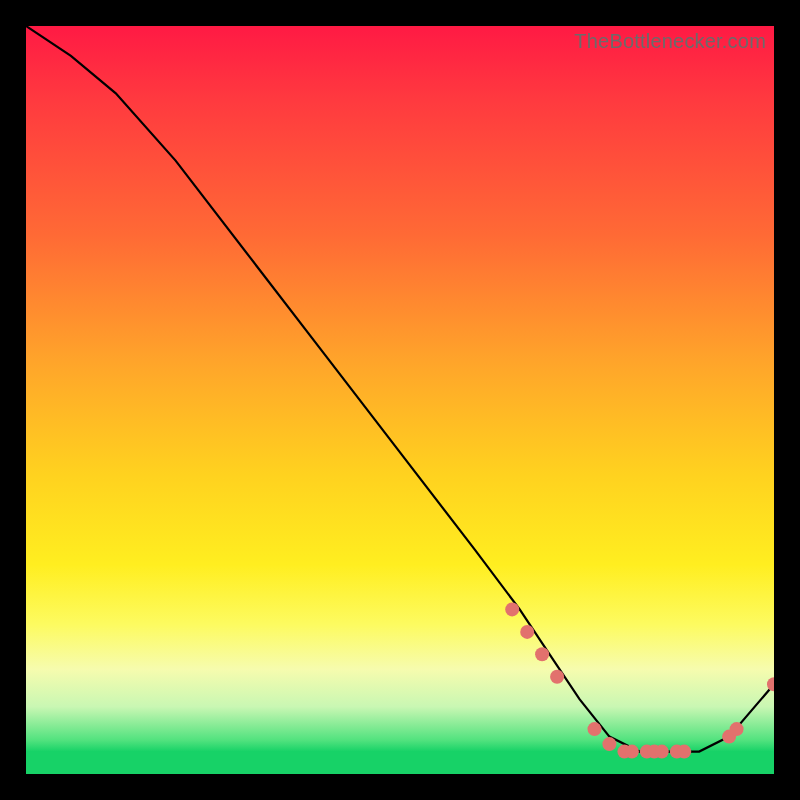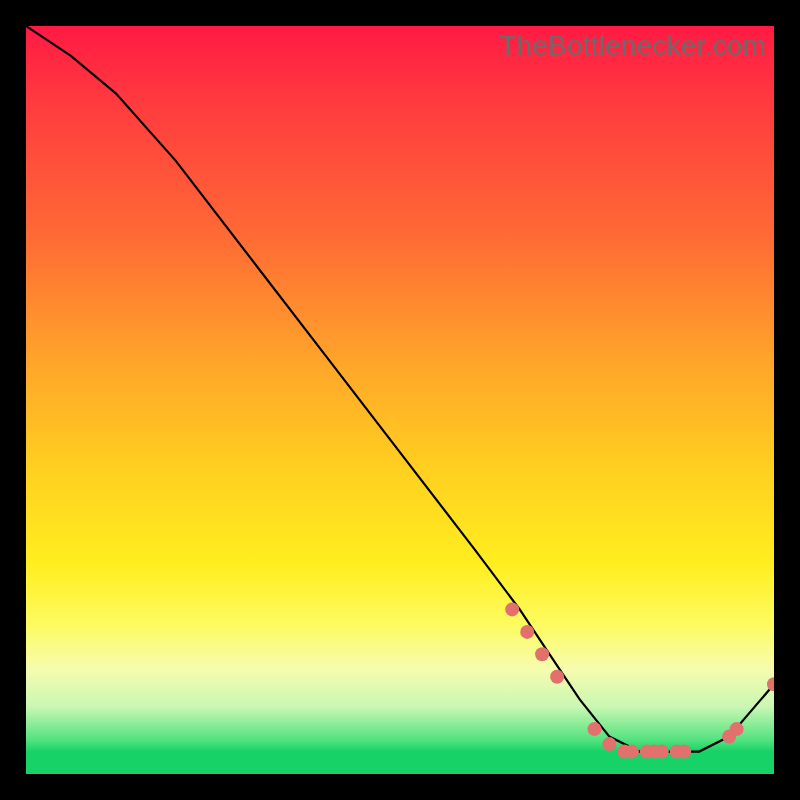--- a/index.html
+++ b/index.html
@@ -37,21 +37,21 @@
       #51e27e 95.5%,
       #17d267 97%,
       #17d267 100%
     );
   }
   .watermark {
     position: absolute;
     top: 4px;
     right: 8px;
     color: #6b6b6b;
-    font-size: 28px;
+    font-size: 20px;
     letter-spacing: 0.2px;
     z-index: 3;
   }
   svg.curve {
     position: absolute;
     left: 0;
     top: 0;
     width: 748px;
     height: 748px;
     z-index: 2;

